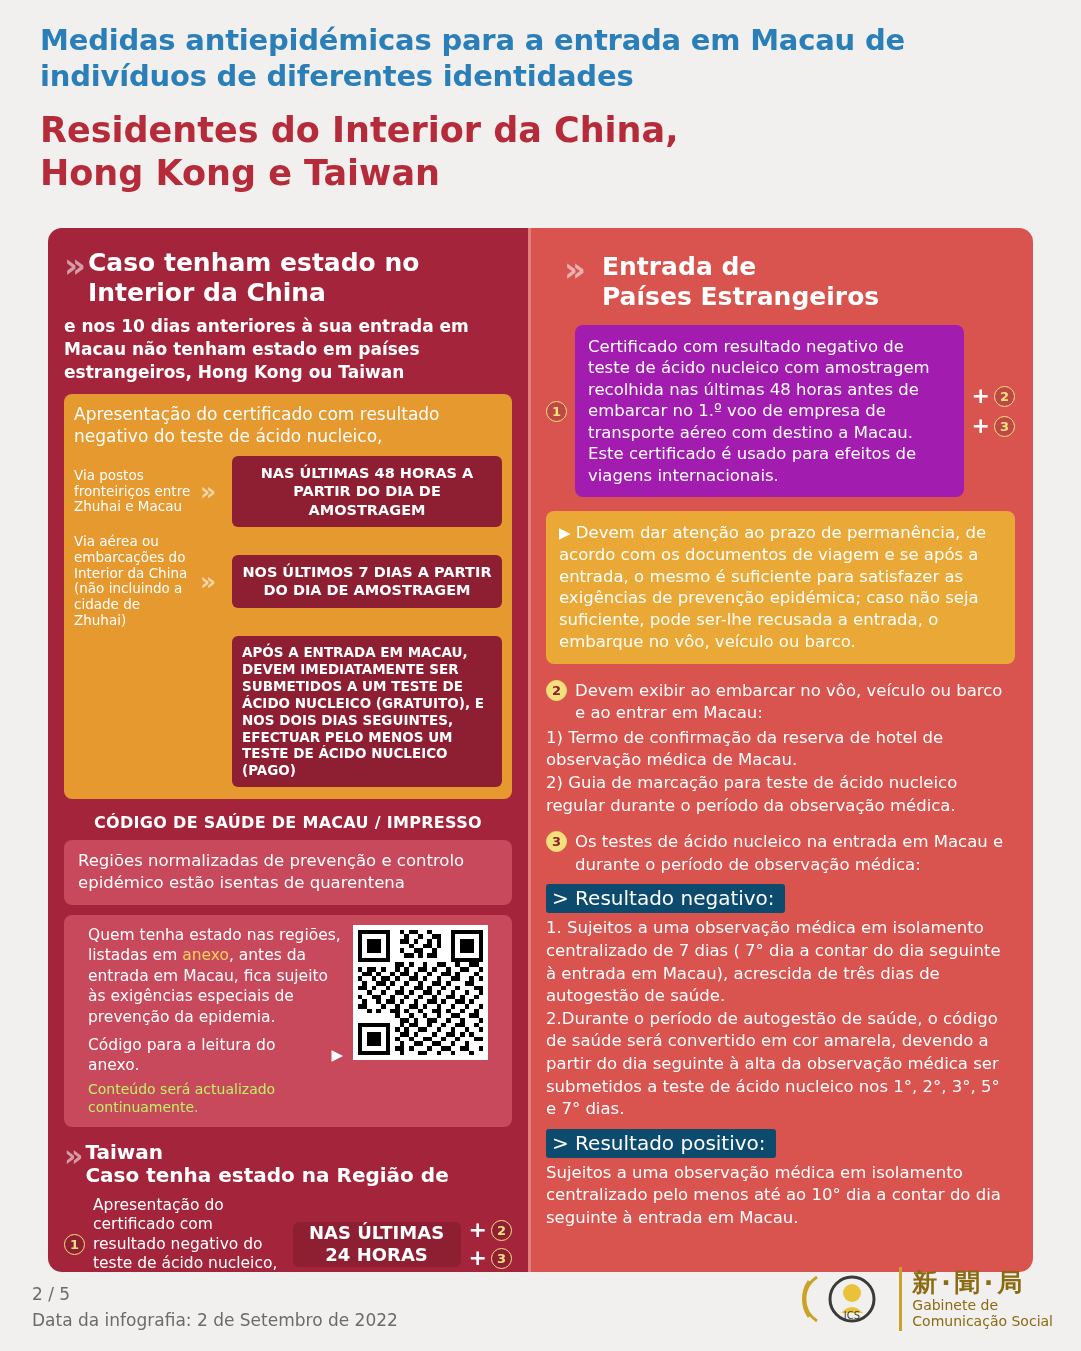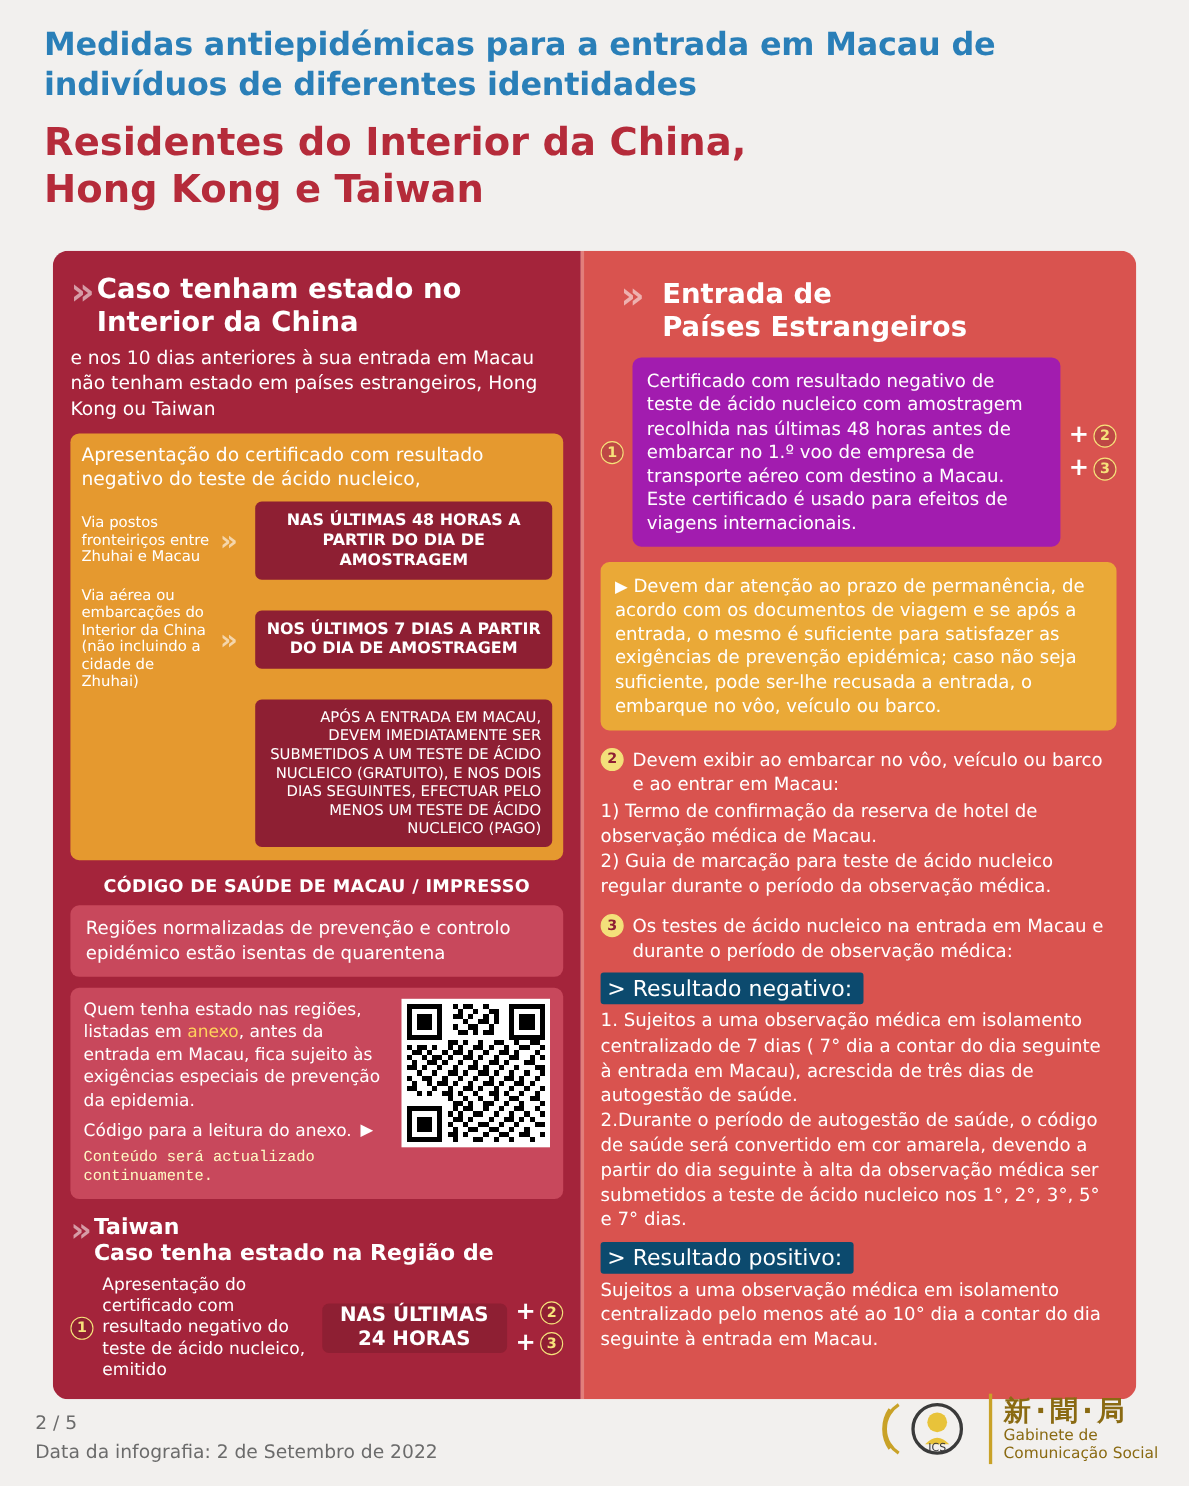--- a/index.html
+++ b/index.html
@@ -68,33 +68,33 @@
   }
   .chev.small { font-size: 30px; }
 
   .headrow { display: flex; align-items: flex-start; }
   .headtext {
     color: #fff; font-size: 23px; font-weight: bold; line-height: 1.18;
   }
   .headtext.big { font-size: 25px; }
 
   .bodytext {
-    color: #fff; font-size: 17px; line-height: 1.35; margin-top: 8px;
+    color: #fff; font-size: 17px; line-height: 1.35; margin-top: 8px; font-weight: bold;
   }
   .box-darkred {
     background: #8e1f33;
     border-radius: 6px;
     color: #fff;
     padding: 8px 10px;
     font-size: 14.5px;
     line-height: 1.25;
     text-align: center;
     font-weight: bold;
   }
-  .box-darkred.left { text-align: right; font-weight: normal; }
+  .box-darkred.left { text-align: left; font-weight: bold; }
 
   .orange-wrap {
     background: #e5992f;
     border-radius: 8px;
     margin-top: 10px;
     padding: 10px 10px 12px 10px;
   }
   .row-flex { display: flex; align-items: center; gap: 6px; margin-top: 7px; }
   .row-flex:first-child { margin-top: 0; }
   .row-label {
@@ -110,26 +110,26 @@
   .box-rose {
     background: #c8485c;
     border-radius: 8px;
     color: #fff; font-size: 16.5px; line-height: 1.35;
     padding: 10px 14px;
   }
   .box-rose2 {
     background: #c8485c;
     border-radius: 8px;
     margin-top: 10px;
-    padding: 10px 12px;
+    padding: 10px 24px;
     display: flex; gap: 10px;
   }
   .qr-text { color: #fff; font-size: 15.5px; line-height: 1.32; flex: 1; }
   .hl-yellow { color: #ffd35c; }
-  .hl-note { color: #fef9c3; font-size: 14px; font-family: Liberation Mono, monospace; }
+  .hl-note { color: #bef264; font-size: 14px; }
   .qr {
     width: 135px; height: 135px; background: #fff; flex: 0 0 135px;
     position: relative; align-self: flex-start;
   }
 
   .num-badge {
     display: inline-flex; align-items: center; justify-content: center;
     width: 21px; height: 21px; border-radius: 50%;
     border: 1.5px solid #f6e27a; color: #f6e27a;
     font-size: 13px; font-weight: bold; flex: 0 0 21px;

